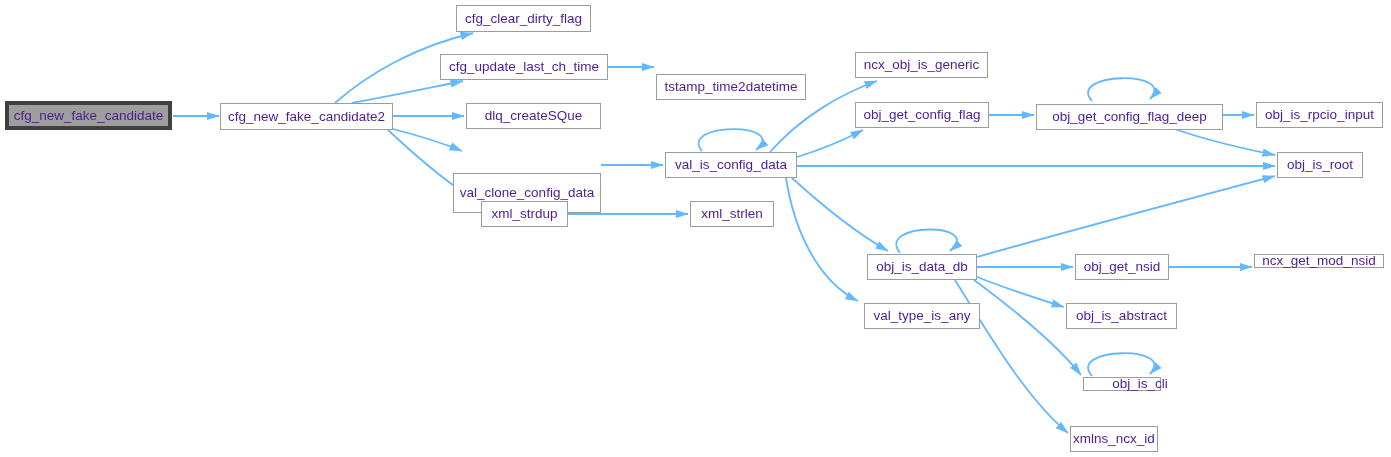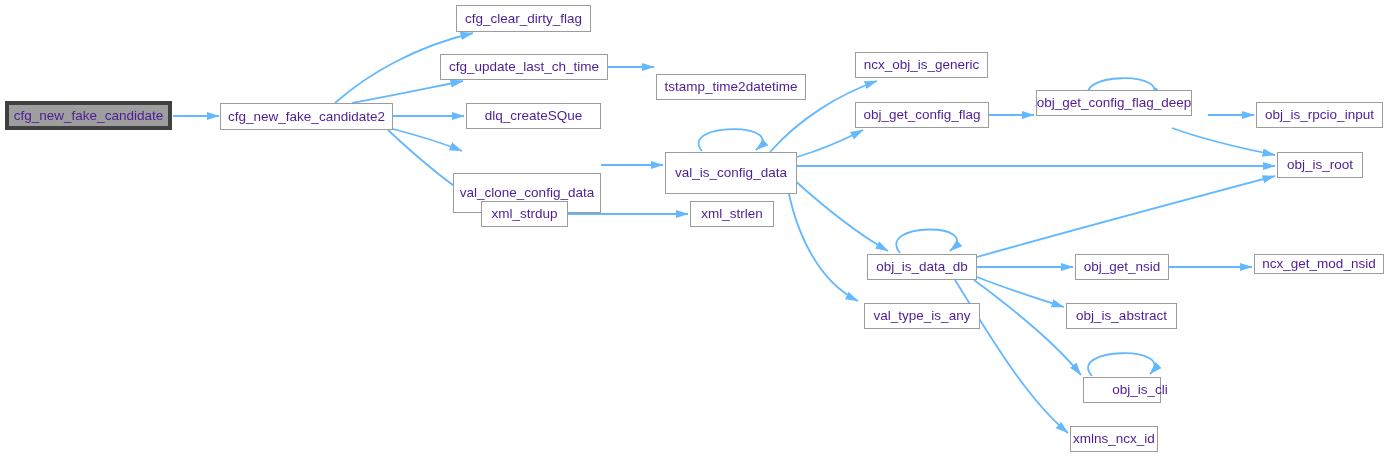--- a/index.html
+++ b/index.html
@@ -57,29 +57,29 @@
   </svg>
 
   <div id="node-layer">
       <div class="node highlight" style="left: 5px; top: 101px; width: 167px; height: 29px;">cfg_new_fake_candidate</div>
       <div class="node" style="left: 220px; top: 103px; width: 173px; height: 27px;">cfg_new_fake_candidate2</div>
       <div class="node" style="left: 456px; top: 5px; width: 135px; height: 27px;">cfg_clear_dirty_flag</div>
       <div class="node" style="left: 440px; top: 54px; width: 168px; height: 26px; text-align: center;">cfg_update_last_ch_time</div>
       <div class="node" style="left: 656px; top: 54px; width: 150px; height: 26px; margin-top: 20px;">tstamp_time2datetime</div>
       <div class="node" style="left: 466px; top: 103px; width: 135px; height: 26px;">dlq_createSQue</div>
       <div class="node" style="left: 453px; top: 152px; width: 148px; height: 40px; margin-top: 21px;">val_clone_config_data</div>
-      <div class="node" style="left: 665px; top: 152px; width: 132px; height: 42px;">val_is_config_data</div>
+      <div class="node" style="left: 665px; top: 152px; width: 132px; height: 26px;">val_is_config_data</div>
       <div class="node" style="left: 481px; top: 201px; width: 87px; height: 26px;">xml_strdup</div>
       <div class="node" style="left: 690px; top: 201px; width: 84px; height: 26px;">xml_strlen</div>
       <div class="node" style="left: 855px; top: 52px; width: 133px; height: 26px;">ncx_obj_is_generic</div>
       <div class="node" style="left: 855px; top: 102px; width: 134px; height: 26px;">obj_get_config_flag</div>
-      <div class="node" style="left: 1036px; top: 90px; width: 156px; height: 26px;">obj_get_config_flag_deep</div>
+      <div class="node" style="left: 1036px; top: 104px; width: 187px; height: 26px;">obj_get_config_flag_deep</div>
       <div class="node" style="left: 1256px; top: 102px; width: 127px; height: 26px;">obj_is_rpcio_input</div>
       <div class="node" style="left: 1277px; top: 152px; width: 86px; height: 26px;">obj_is_root</div>
       <div class="node" style="left: 867px; top: 254px; width: 110px; height: 26px;">obj_is_data_db</div>
       <div class="node" style="left: 1075px; top: 254px; width: 94px; height: 26px;">obj_get_nsid</div>
-      <div class="node" style="left: 1254px; top: 254px; width: 130px; height: 20px;">ncx_get_mod_nsid</div>
+      <div class="node" style="left: 1254px; top: 254px; width: 130px; height: 14px;">ncx_get_mod_nsid</div>
       <div class="node" style="left: 864px; top: 303px; width: 116px; height: 26px;">val_type_is_any</div>
       <div class="node" style="left: 1066px; top: 303px; width: 111px; height: 26px;">obj_is_abstract</div>
-      <div class="node" style="left: 1083px; top: 377px; width: 78px; height: 26px; padding-left: 36px;">obj_is_cli</div>
+      <div class="node" style="left: 1083px; top: 377px; width: 78px; height: 14px; padding-left: 36px;">obj_is_cli</div>
       <div class="node" style="left: 1070px; top: 426px; width: 88px; height: 26px;">xmlns_ncx_id</div>
     </div>
 </div>
 
 </body></html>

